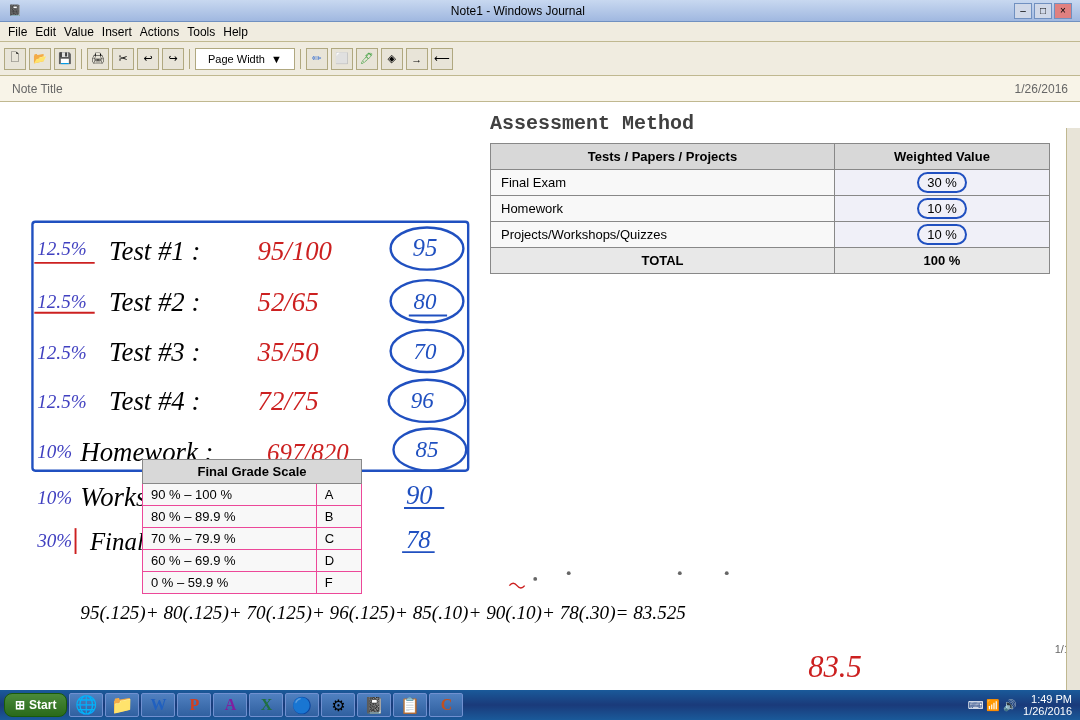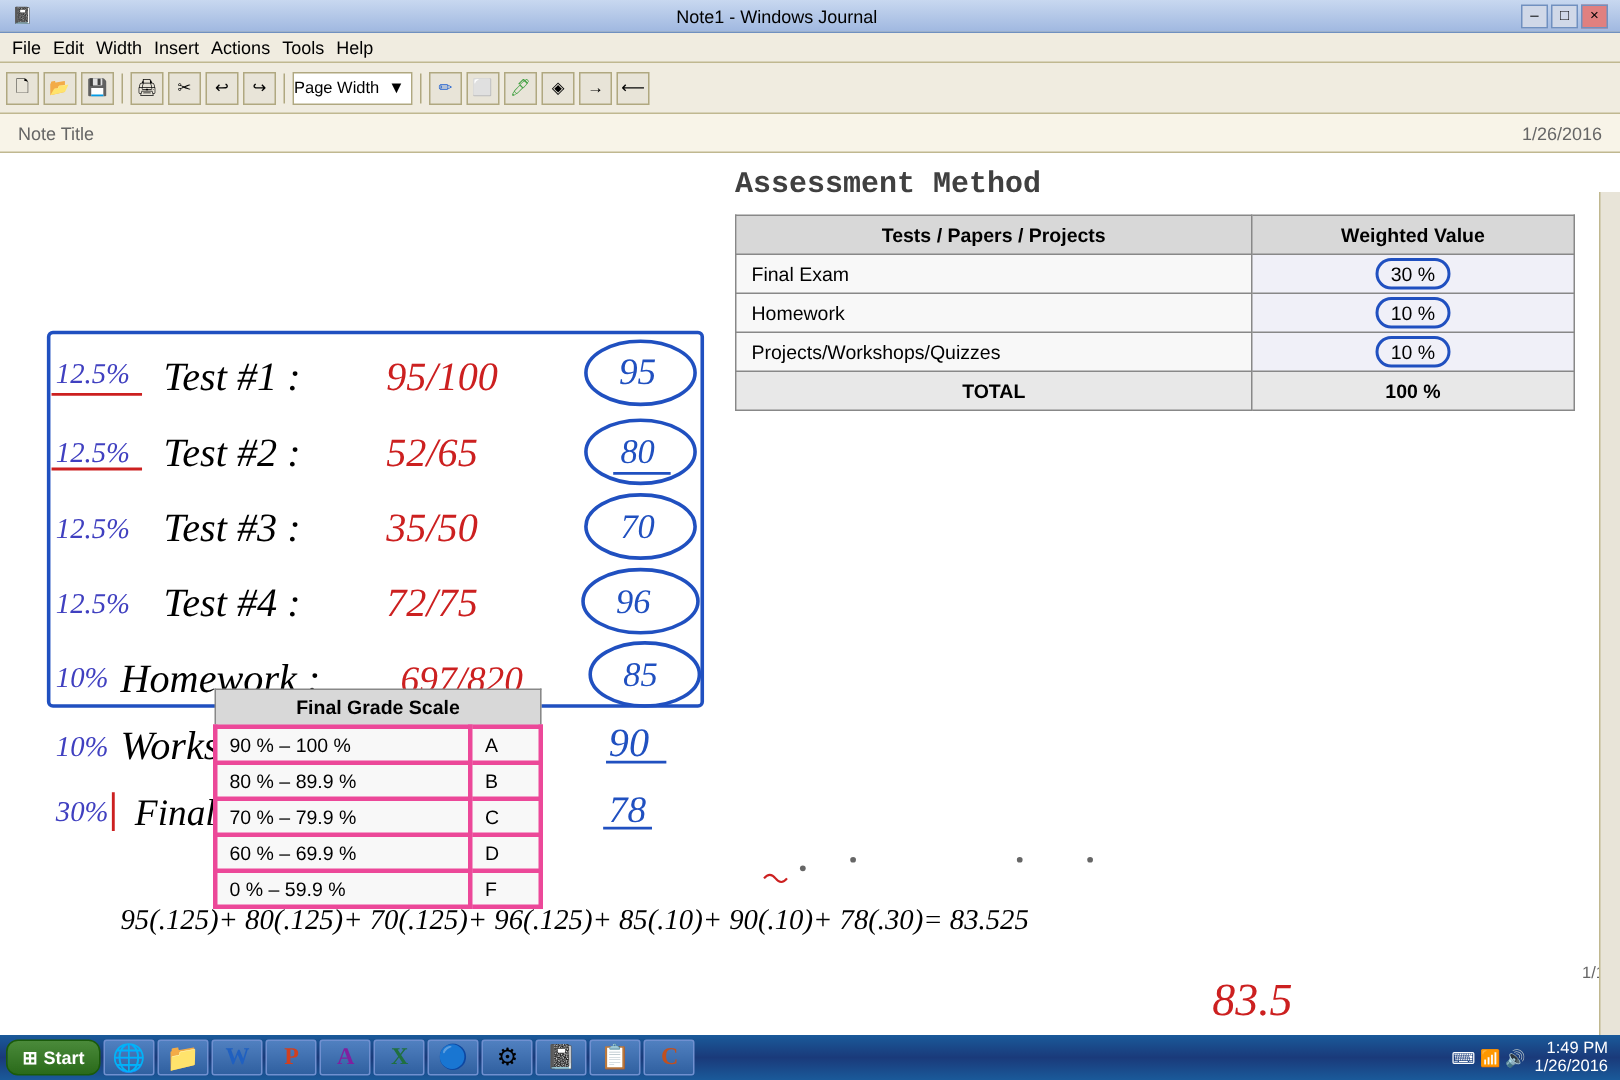--- a/index.html
+++ b/index.html
@@ -86,21 +86,21 @@
       width: 1px;
       height: 20px;
       background: #b0a880;
       margin: 0 2px;
     }
     .tb-dropdown {
       display: flex;
       align-items: center;
       background: #fff;
       border: 1px solid #b0a880;
-      padding: 2px 0;
+      padding: 2px 12px;
       font-size: 11px;
       height: 22px;
       min-width: 80px;
       cursor: pointer;
     }
 
     
     #note-area {
       background: #fff;
       position: relative;
@@ -194,21 +194,21 @@
       font-size: 13px;
     }
     #grade-table th {
       background: #d8d8d8;
       border: 1px solid #888;
       padding: 4px 8px;
       text-align: center;
       font-weight: bold;
     }
     #grade-table td {
-      border: 3px solid #ec4899;
+      border: 1px solid #ec4899;
       padding: 3px 8px;
       text-align: left;
       background: #f8f8f8;
       margin-top: 36px;
     }
 
     
     .hw-svg {
       position: absolute;
       top: 0;
@@ -298,21 +298,21 @@
   <div id="window-controls">
     <div class="win-btn">–</div>
     <div class="win-btn">□</div>
     <div class="win-btn close">×</div>
   </div>
 </div>
 
 <div id="menu-bar">
   <span class="menu-item">File</span>
   <span class="menu-item">Edit</span>
-  <span class="menu-item">Width</span>
+  <span class="menu-item">Value</span>
   <span class="menu-item">Insert</span>
   <span class="menu-item">Actions</span>
   <span class="menu-item">Tools</span>
   <span class="menu-item">Help</span>
 </div>
 
 <div id="toolbar">
   <div class="tb-btn">🗋</div>
   <div class="tb-btn">📂</div>
   <div class="tb-btn">💾</div>

